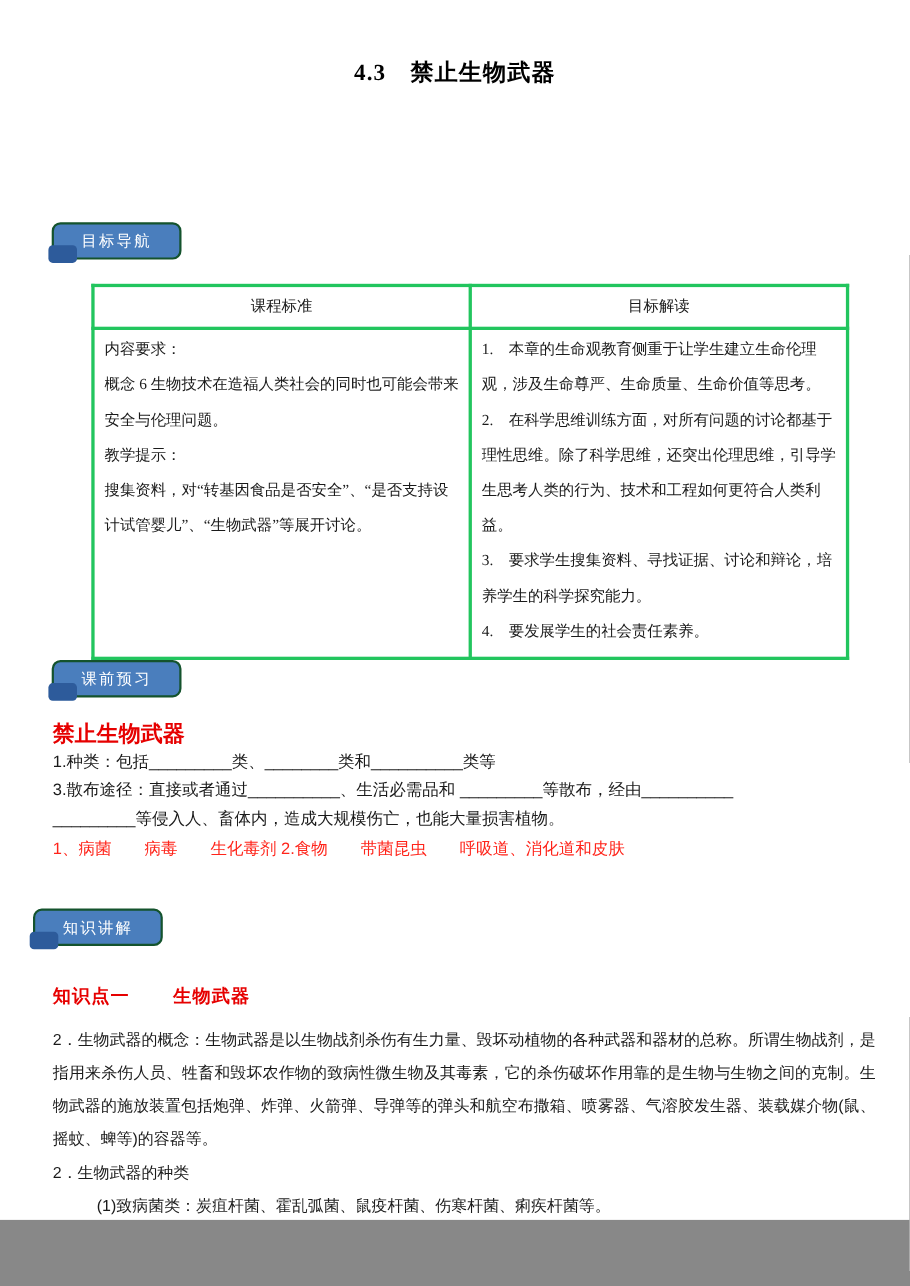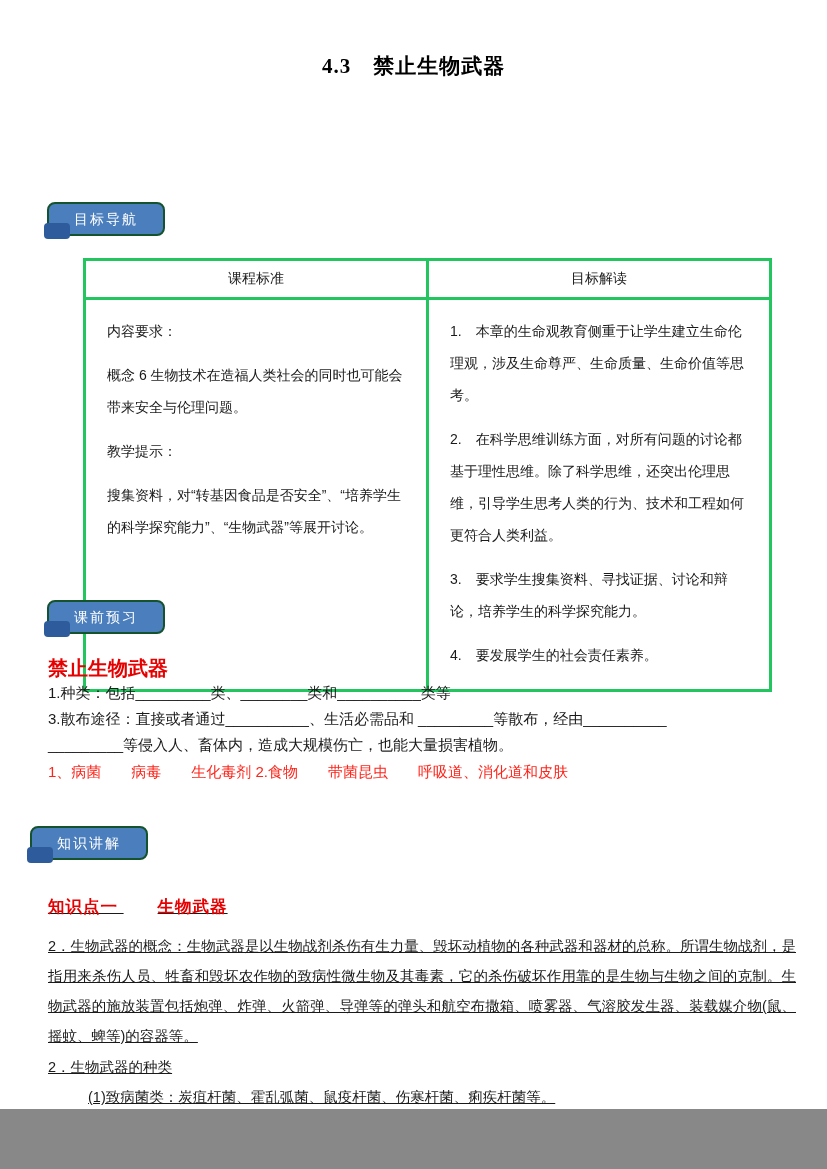--- a/index.html
+++ b/index.html
@@ -61,40 +61,39 @@
     height:34px;
     font-weight:normal;
     text-align:center;
     vertical-align:middle;
     font-size:14px;
   }
   .standards-table td{
     padding:3px 9px 6px 9px;
     line-height:32px;
   }
-  .standards-table td p{margin:12px;}
+  .standards-table td p{margin:0;font-family:Liberation Serif, serif;}
   
   .preview-block{
     position:absolute;top:656px;left:48px;width:748px;
     font-size:15px;line-height:26px;
   }
   .preview-heading{
     color:#e60000;font-weight:bold;font-size:20px;
     margin:0 0 4px 0;line-height:24px;
   }
   .preview-block p{margin:0;}
   .preview-answers{
     color:#ff241a;
     margin-top:1px !important;
   }
   
   .knowledge-block{
     position:absolute;top:893px;left:48px;width:748px;
     font-size:14.5px;
-    text-decoration:underline;
   }
   .knowledge-point{
     color:#e60000;font-weight:bold;font-size:16.5px;
     margin:0;line-height:26px;letter-spacing:1px;
   }
   .knowledge-point .kp-title{margin-left:34px;}
   .k-para{
     margin:12px 0 0 0;
     line-height:30px;
     text-align:justify;
@@ -119,21 +118,21 @@
         <th>课程标准</th>
         <th>目标解读</th>
       </tr>
     </thead>
     <tbody>
       <tr>
         <td>
           <p>内容要求：</p>
           <p>概念 6  生物技术在造福人类社会的同时也可能会带来安全与伦理问题。</p>
           <p>教学提示：</p>
-          <p>搜集资料，对“转基因食品是否安全”、“培养学生的科学探究能力”、“生物武器”等展开讨论。</p>
+          <p>搜集资料，对“转基因食品是否安全”、“是否支持设计试管婴儿”、“生物武器”等展开讨论。</p>
         </td>
         <td>
           <p>1.　本章的生命观教育侧重于让学生建立生命伦理观，涉及生命尊严、生命质量、生命价值等思考。</p>
           <p>2.　在科学思维训练方面，对所有问题的讨论都基于理性思维。除了科学思维，还突出伦理思维，引导学生思考人类的行为、技术和工程如何更符合人类利益。</p>
           <p>3.　要求学生搜集资料、寻找证据、讨论和辩论，培养学生的科学探究能力。</p>
           <p>4.　要发展学生的社会责任素养。</p>
         </td>
       </tr>
     </tbody>
   </table>

